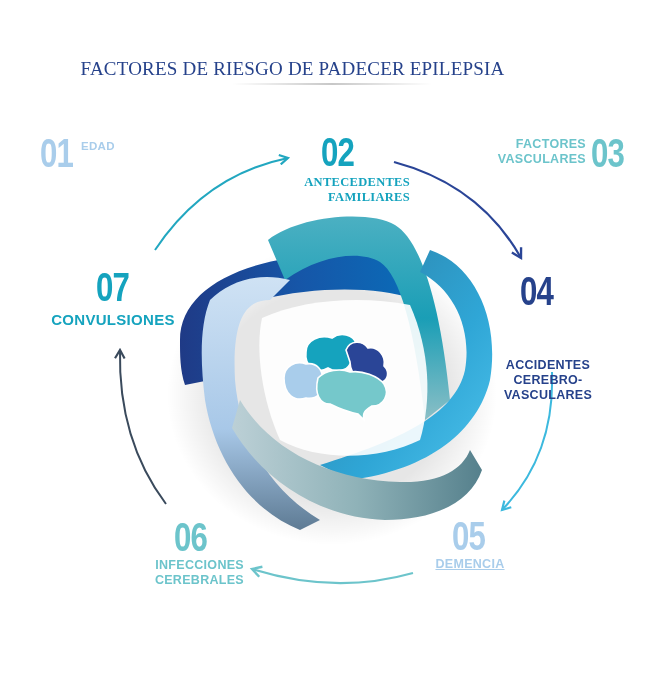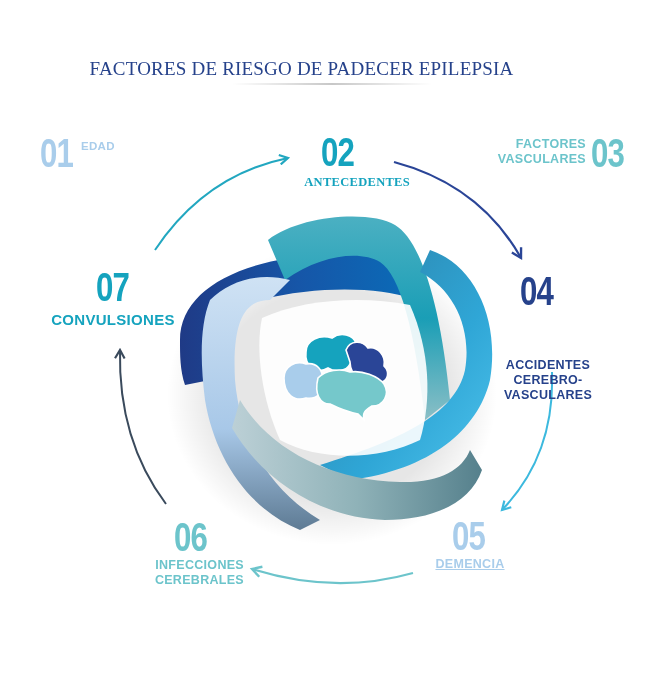--- a/index.html
+++ b/index.html
@@ -1,17 +1,17 @@
 <!DOCTYPE html>
 <html><head>
 <meta charset="utf-8">
 <style>
   html,body{margin:0;padding:0;background:#ffffff;}
   body{width:657px;height:674px;position:relative;overflow:hidden;font-family:"Liberation Sans",sans-serif;}
-  .title{position:absolute;left:0;width:585px;top:58px;text-align:center;font-family:"Liberation Serif","DejaVu Serif",serif;font-size:19px;letter-spacing:0.2px;color:#26428b;padding-left:9px;}
+  .title{position:absolute;left:0;width:585px;top:58px;text-align:center;font-family:"Liberation Serif","DejaVu Serif",serif;font-size:19px;letter-spacing:0.2px;color:#26428b;}
   .title-rule{position:absolute;left:232px;top:83px;width:200px;height:2px;background:linear-gradient(90deg,rgba(0,0,0,0),rgba(0,0,0,0.22),rgba(0,0,0,0));}
   .num{position:absolute;font-family:"Liberation Sans Narrow","Liberation Sans",sans-serif;font-weight:bold;font-size:40px;line-height:40px;transform:scaleX(0.78);transform-origin:left top;letter-spacing:-1px;}
   .lbl{position:absolute;font-weight:bold;font-size:12.5px;line-height:15px;letter-spacing:0.3px;}
   svg.diagram{position:absolute;left:0;top:0;}
   .node{position:absolute;}
 </style>
 </head>
 <body>
 
 <div class="title">FACTORES DE RIESGO DE PADECER EPILEPSIA</div>
@@ -97,20 +97,21 @@
 
 <div class="node">
   <div class="num" style="left:40px;top:133px;color:#a9cdeb;">01</div>
   <div class="lbl" style="left:81px;top:139px;color:#a9cdeb;font-size:11.5px;">EDAD</div>
 </div>
 
 <div class="node">
   <div class="num" style="left:321px;top:132px;color:#15a3be;">02</div>
   <div class="lbl" style="left:270px;width:140px;top:175px;text-align:right;color:#15a3be;font-family:Liberation Serif, serif;">
     <div>ANTECEDENTES</div>
+    <div>FAMILIARES</div>
   </div>
 </div>
 
 <div class="node">
   <div class="lbl" style="left:484px;width:102px;top:137px;text-align:right;color:#6cc4cb;">
     <div>FACTORES</div>
     <div>VASCULARES</div>
   </div>
   <div class="num" style="left:591px;top:133px;color:#6cc4cb;">03</div>
 </div>

